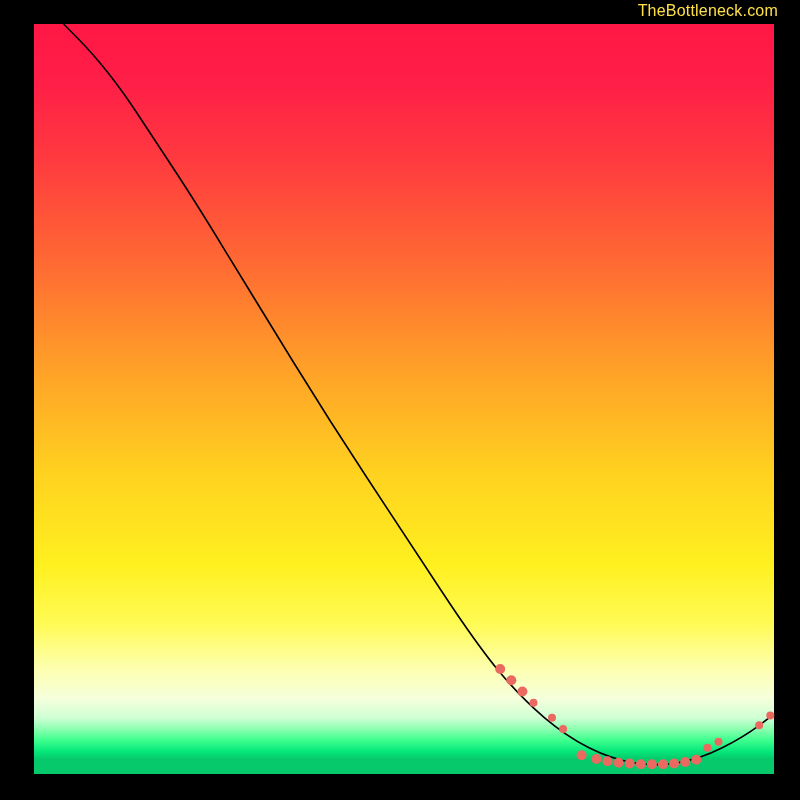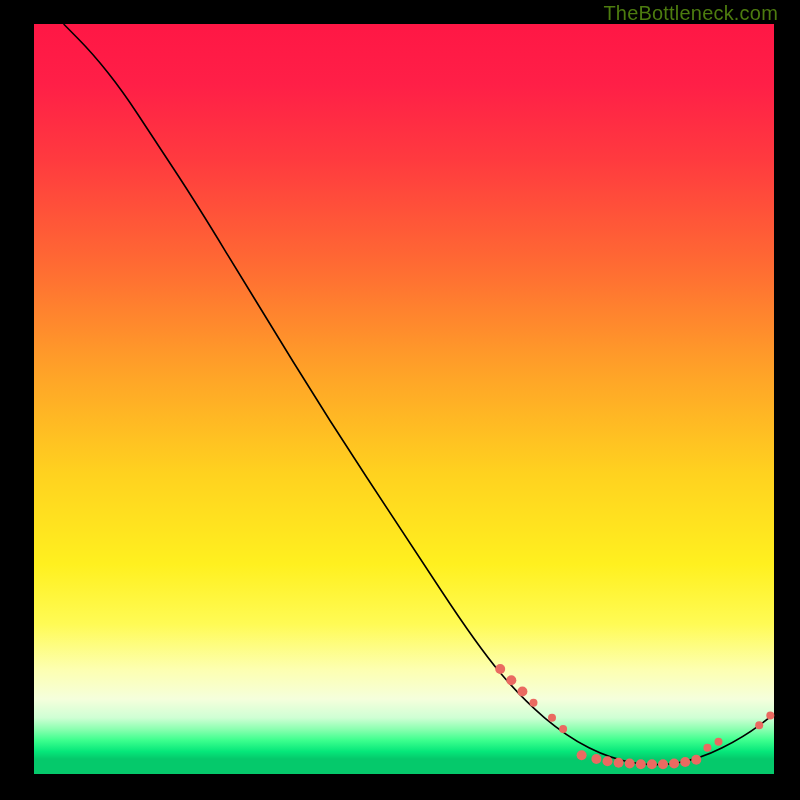--- a/index.html
+++ b/index.html
@@ -49,22 +49,22 @@
     left: 0;
     top: 0;
     width: 740px;
     height: 750px;
     overflow: visible;
   }
   .watermark {
     position: absolute;
     top: 2px;
     right: 22px;
-    color: #4d7c0f;
-    font-size: 20px;
+    color: #fde047;
+    font-size: 16px;
     letter-spacing: 0.2px;
     font-weight: 500;
   }
   .curve {
     fill: none;
     stroke: #000;
     stroke-width: 1.6;
   }
   .marker { fill: #ea6a61; }
 </style>

